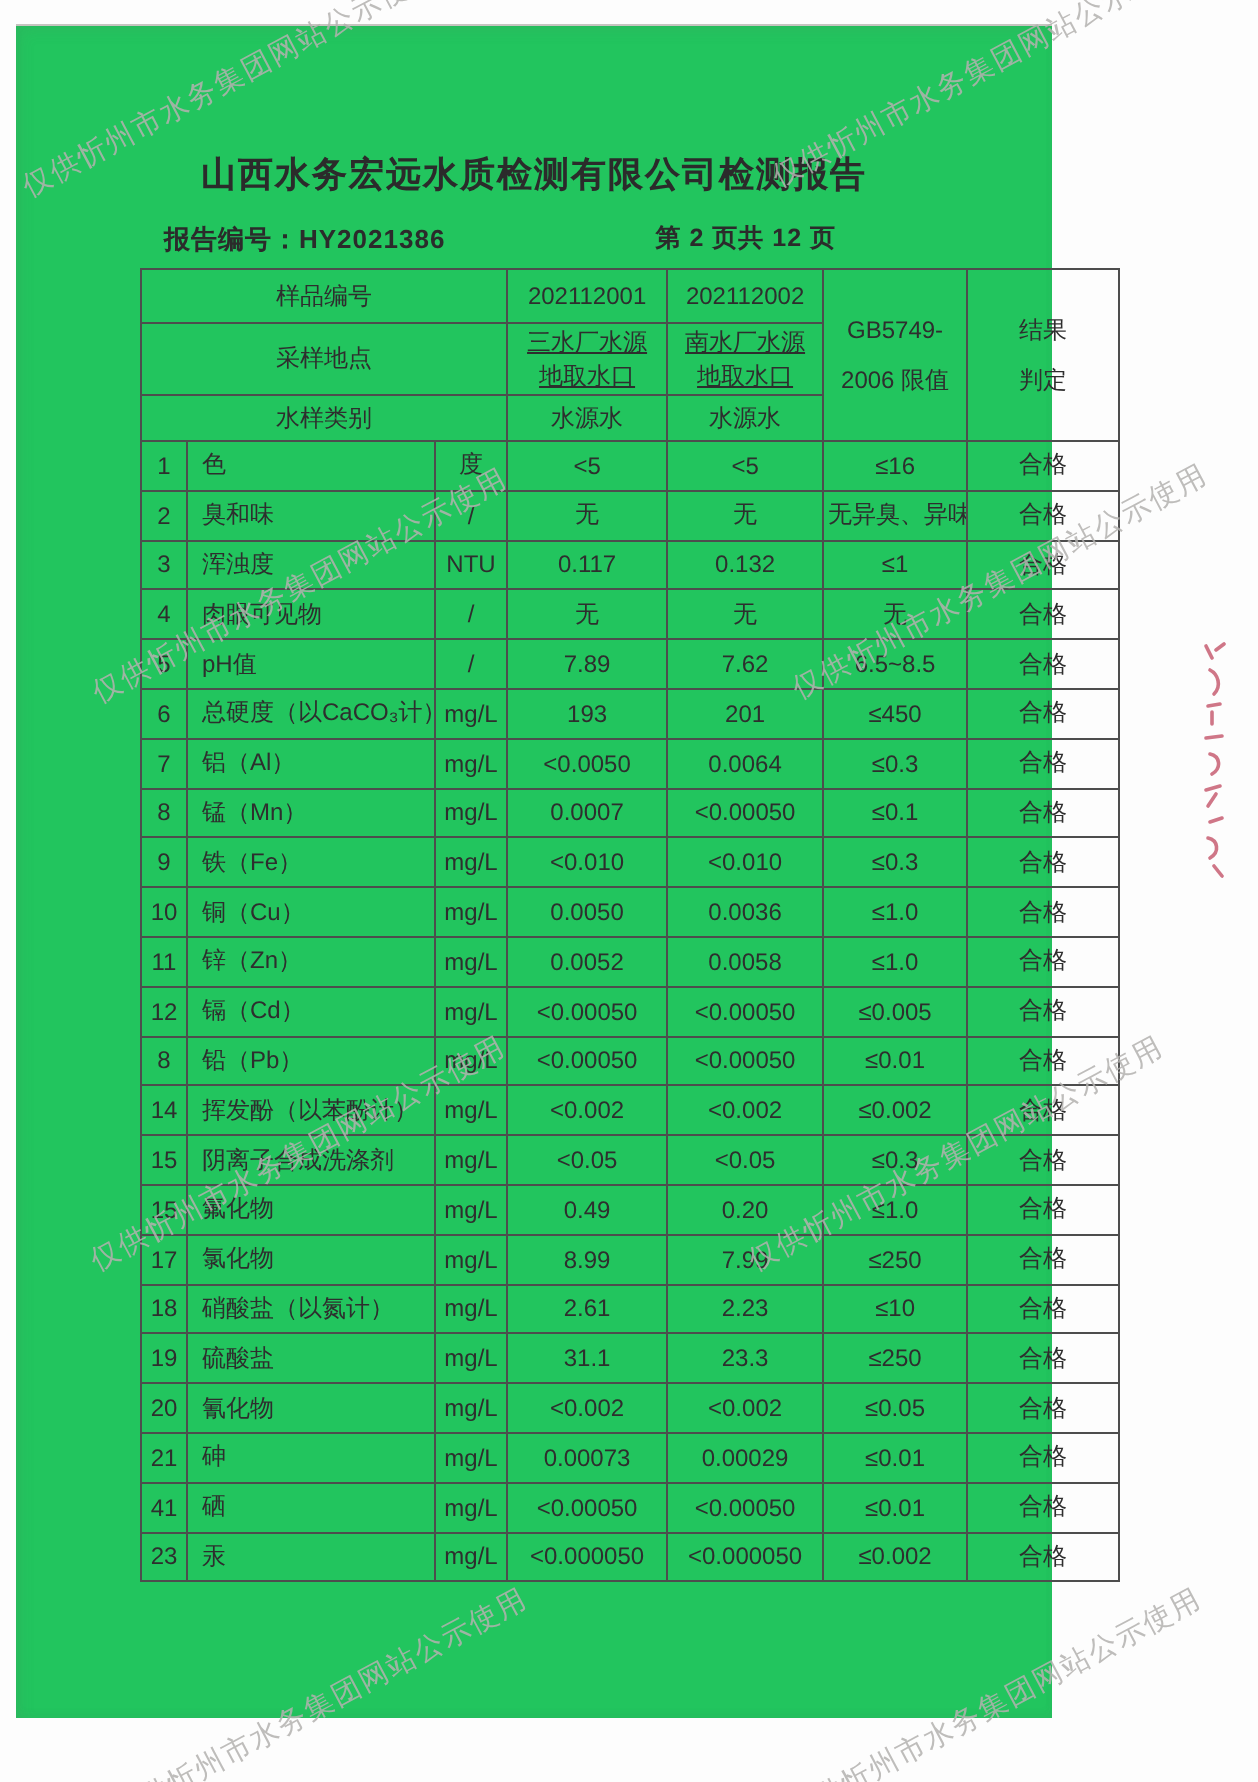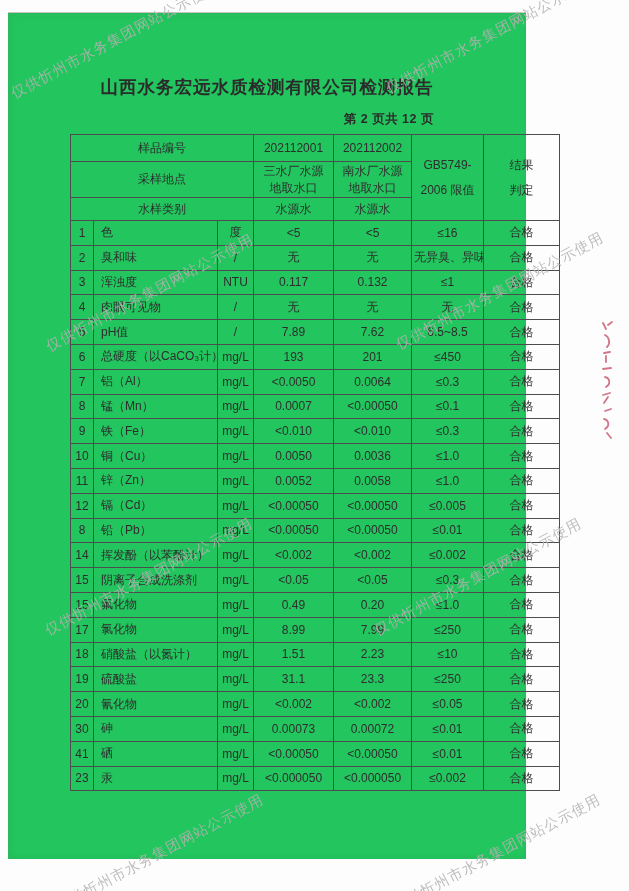--- a/index.html
+++ b/index.html
@@ -16,54 +16,55 @@
     box-shadow:inset 3px 3px 7px rgba(110,105,100,0.10), inset 0 -2px 4px rgba(110,105,100,0.06);
   }
   .title{
     position:absolute;left:0;top:62px;width:100%;
     text-align:center;font-size:17.5px;font-weight:700;letter-spacing:1px;color:#2b2b2b;
   }
   .meta-report{
     position:absolute;left:74px;top:98px;font-size:13px;font-weight:600;color:#2b2b2b;letter-spacing:0.5px;
   }
   .meta-page{
-    position:absolute;right:92px;top:98px;font-size:12.5px;font-weight:600;color:#2b2b2b;letter-spacing:0.5px;
+    position:absolute;right:108px;top:98px;font-size:12.5px;font-weight:600;color:#2b2b2b;letter-spacing:0.5px;
   }
   table.results{
     position:absolute;left:62px;top:121px;width:489px;
     border-collapse:collapse;table-layout:fixed;
   }
   table.results td{
     border:1px solid #4d4d4d;
     font-size:12px;text-align:center;vertical-align:middle;
     padding:0 2px;color:#2e2e2e;overflow:hidden;white-space:nowrap;
   }
   table.results .head-a{height:27px;margin-top:16px;}
   table.results .head-b{height:36px;}
   table.results .head-c{height:23px;}
   table.results tbody tr{height:24.8px;}
   table.results td.c-name{text-align:left;padding-left:7px;}
-  .site-wrap{display:inline-block;width:66px;line-height:1.35;word-break:break-all;white-space:normal;vertical-align:middle;}
+  .site-wrap{display:inline-block;width:66px;line-height:1.35;word-break:break-all;white-space:normal;vertical-align:middle;text-decoration:underline;}
   .two-line{display:flex;flex-direction:column;align-items:center;justify-content:center;gap:13px;line-height:1;}
   .hdr{font-size:12.5px;}
   .wm-layer{position:absolute;left:0;top:0;width:629px;height:891px;overflow:hidden;pointer-events:none;z-index:6;}
   .wm{
     position:absolute;white-space:nowrap;
     transform:translate(-50%,-50%) rotate(-28deg);
     font-size:14.5px;letter-spacing:1px;color:#b4b2b0;opacity:0.85;
   }
   .stamp{position:absolute;left:591px;top:306px;z-index:4;opacity:0.8;}
 </style>
 </head>
 <body>
 
 <div class="paper">
 
   <div class="title">山西水务宏远水质检测有限公司检测报告</div>
 
+  <div class="meta-report"><span>报告编号：</span><span>HY2021386</span></div>
 
   <div class="meta-page">第 2 页共 12 页</div>
 
   <table class="results">
     <colgroup>
       <col style="width:23px">
         <col style="width:124px">
         <col style="width:36px">
       <col style="width:80px">
         <col style="width:78px">
@@ -250,21 +251,21 @@
           <td>mg/L</td>
           <td>8.99</td>
           <td>7.99</td>
           <td>≤250</td>
           <td>合格</td>
         </tr>
         <tr>
           <td>18</td>
           <td class="c-name">硝酸盐（以氮计）</td>
           <td>mg/L</td>
-          <td>1.51</td>
+          <td>2.61</td>
           <td>2.23</td>
           <td>≤10</td>
           <td>合格</td>
         </tr>
         <tr>
           <td>19</td>
           <td class="c-name">硫酸盐</td>
           <td>mg/L</td>
           <td>31.1</td>
           <td>23.3</td>
@@ -274,25 +275,25 @@
         <tr>
           <td>20</td>
           <td class="c-name">氰化物</td>
           <td>mg/L</td>
           <td>&lt;0.002</td>
           <td>&lt;0.002</td>
           <td>≤0.05</td>
           <td>合格</td>
         </tr>
         <tr>
-          <td>30</td>
+          <td>21</td>
           <td class="c-name">砷</td>
           <td>mg/L</td>
           <td>0.00073</td>
-          <td>0.00072</td>
+          <td>0.00029</td>
           <td>≤0.01</td>
           <td>合格</td>
         </tr>
         <tr>
           <td>41</td>
           <td class="c-name">硒</td>
           <td>mg/L</td>
           <td>&lt;0.00050</td>
           <td>&lt;0.00050</td>
           <td>≤0.01</td>

